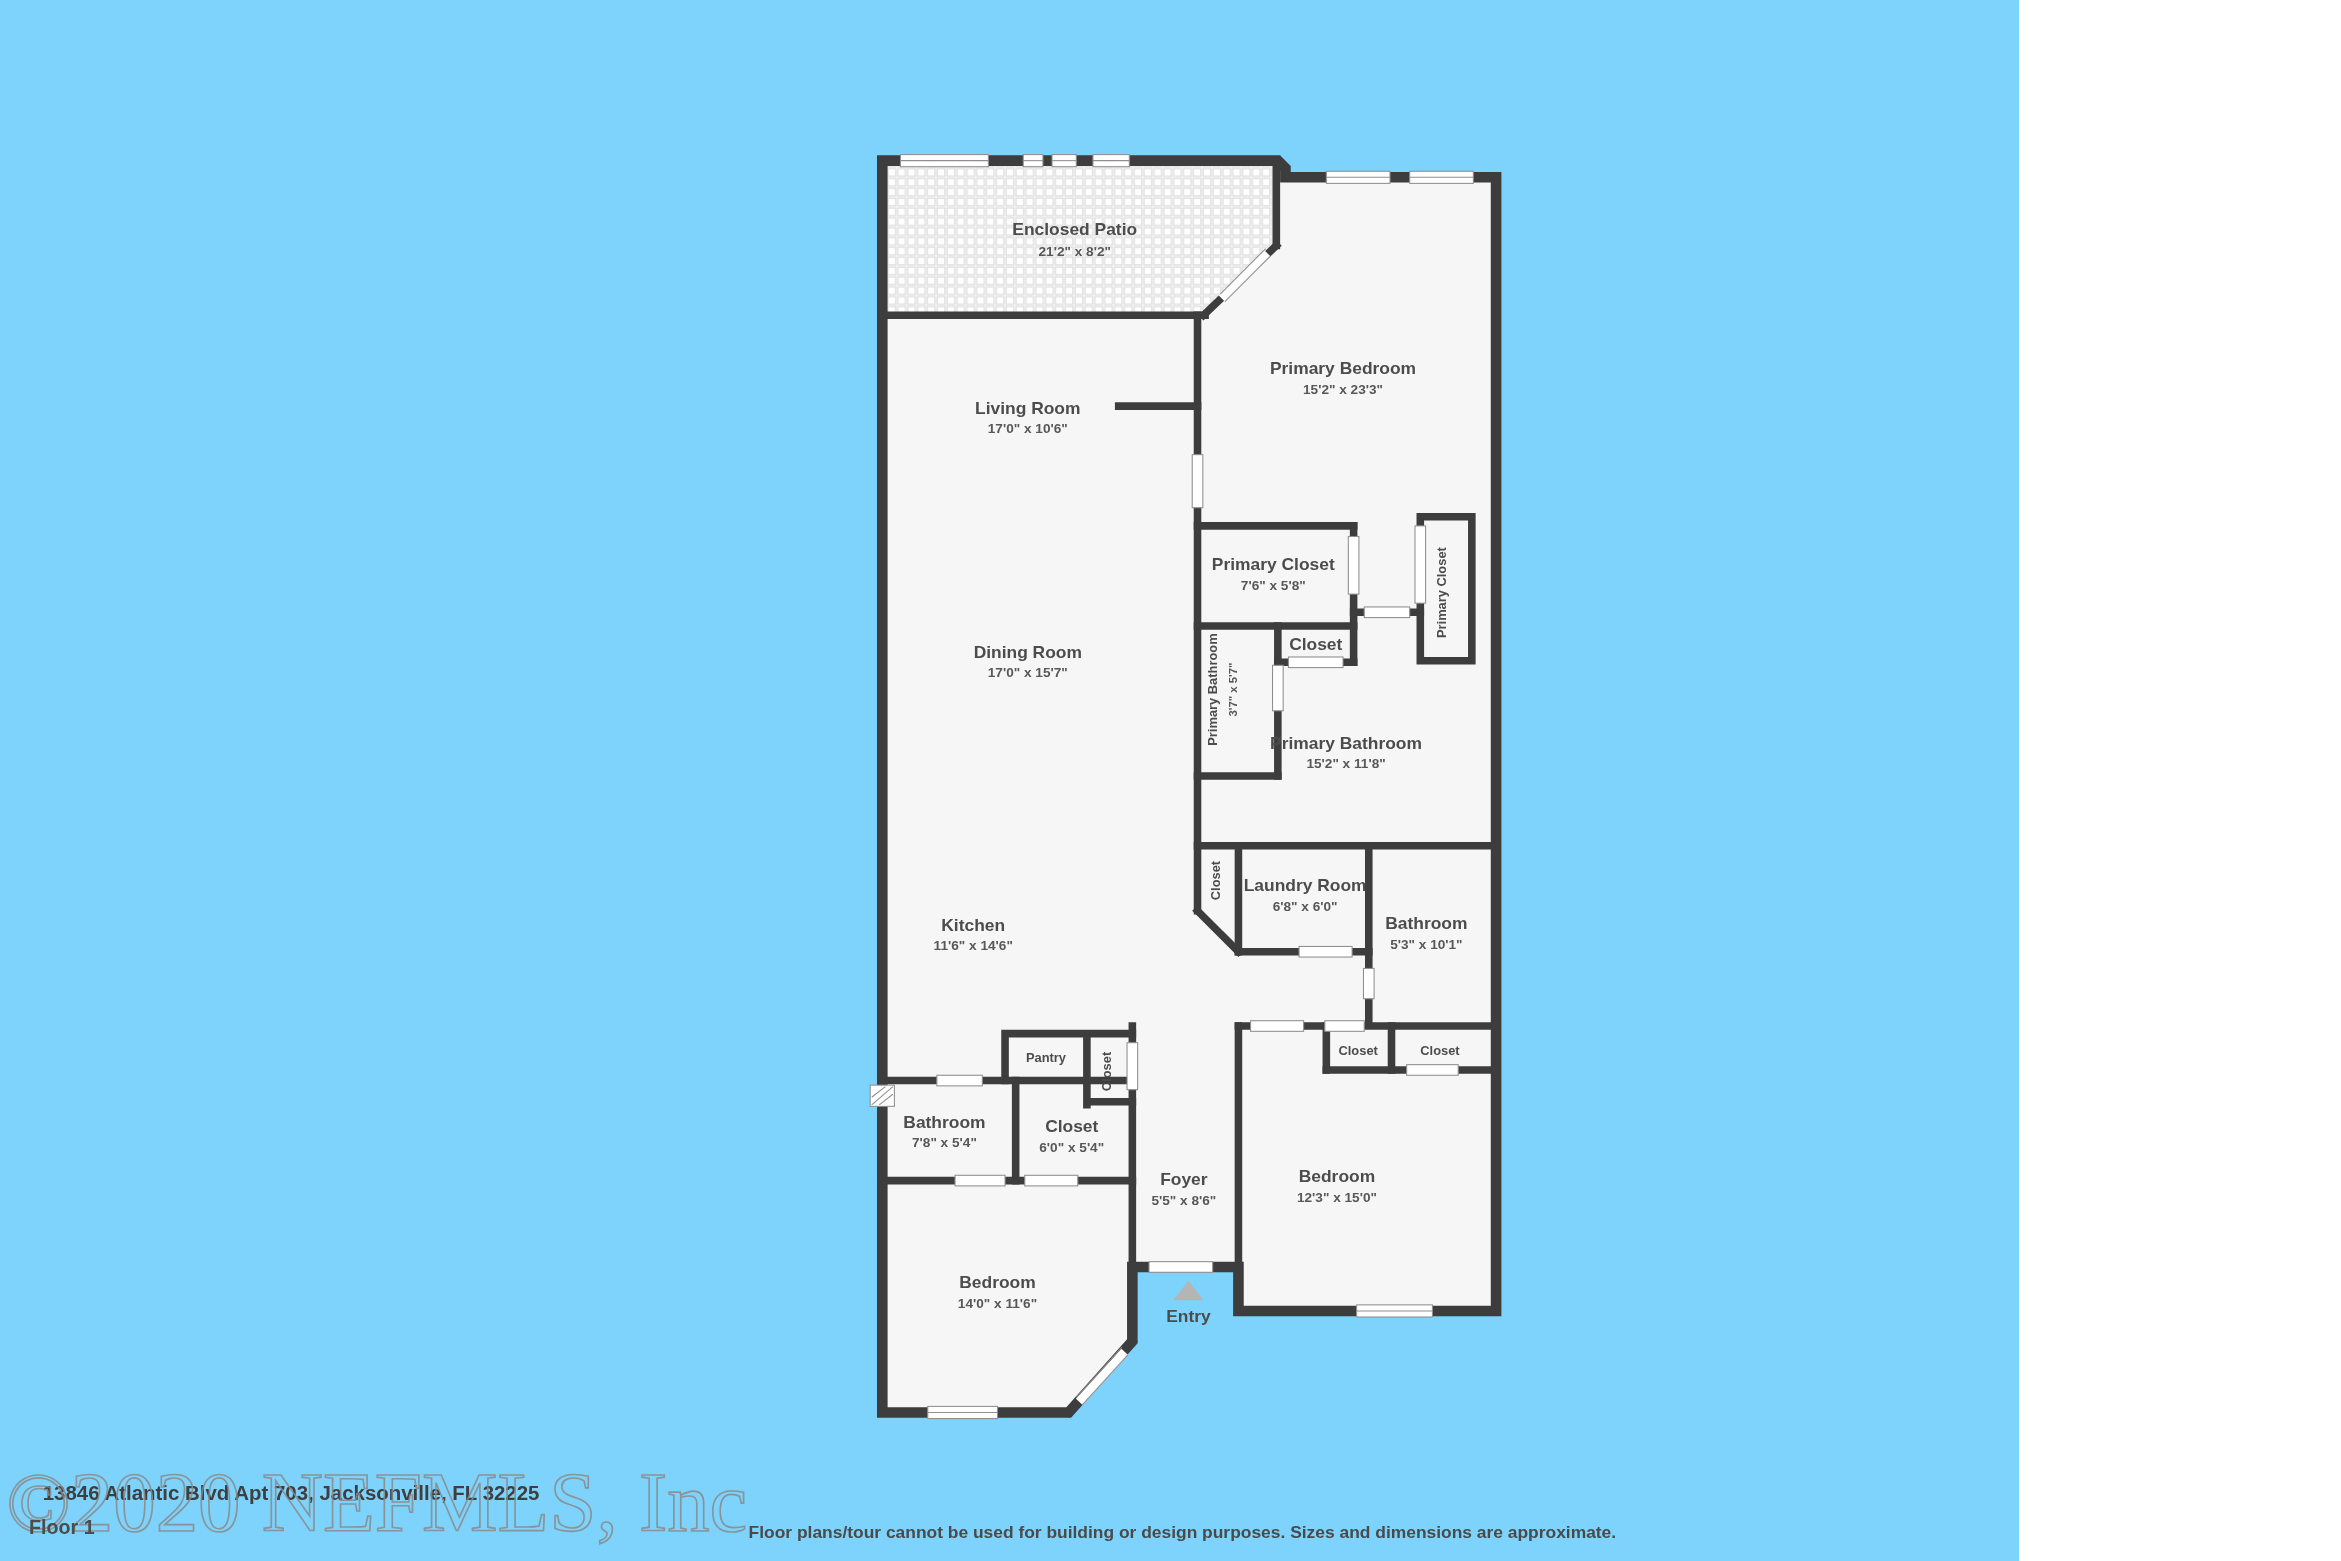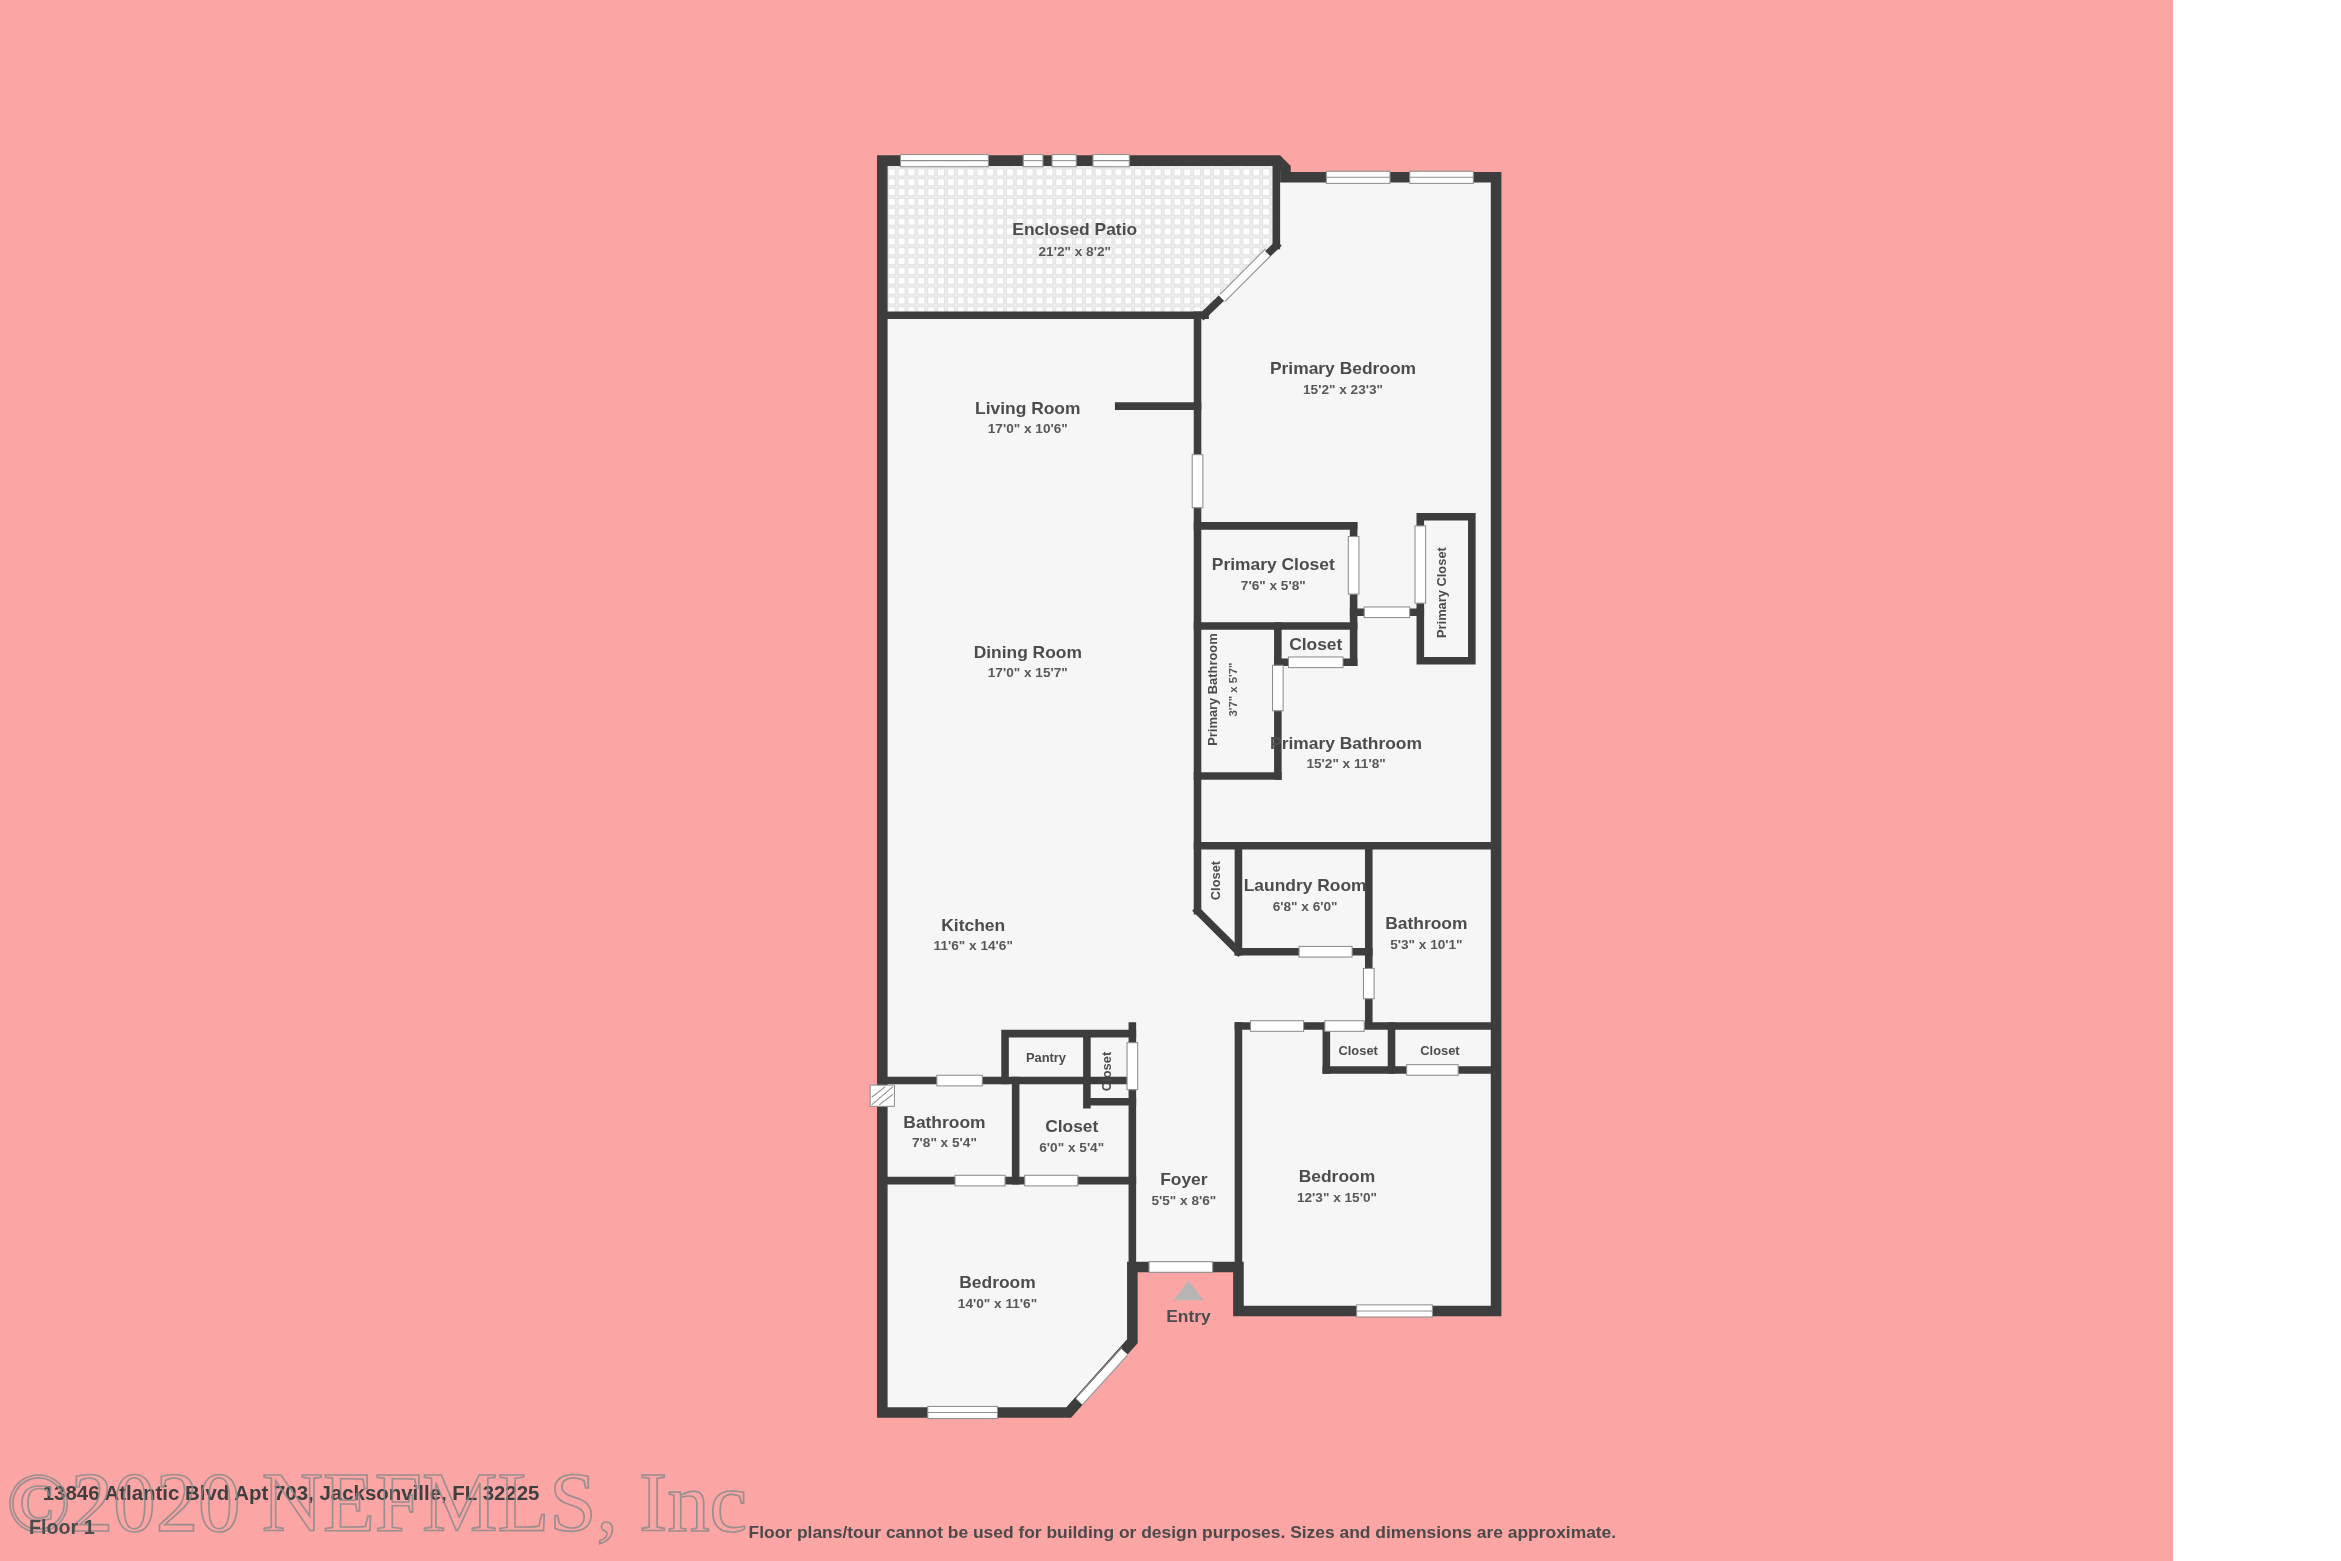--- a/index.html
+++ b/index.html
@@ -1,16 +1,16 @@
 <!DOCTYPE html>
 <html style="font-size:12.5px"><head>
 <meta charset="utf-8">
 <style>
   html,body{margin:0;padding:0;background:#ffffff;}
-  .stage{position:relative;width:2173px;height:1561px;background:#fca5a5;overflow:hidden;}
+  .stage{position:relative;width:2019px;height:1561px;background:#7dd3fc;overflow:hidden;}
   svg{display:block;}
   .wallO{fill:none;stroke:#3d3d3d;stroke-width:7;stroke-linecap:square;stroke-linejoin:miter;}
   .wall{fill:none;stroke:#3d3d3d;stroke-width:5;stroke-linecap:square;}
   .floor{fill:#f6f6f6;}
   .patiofloor{fill:#ffffff;}
   .sill{fill:#ffffff;stroke:#8f8f8f;stroke-width:0.7;}
   .winline{stroke:#8f8f8f;stroke-width:0.7;}
   .rname{font-family:"Liberation Sans",sans-serif;font-weight:bold;font-size:11.5px;fill:#4c4c4c;text-anchor:middle;}
   .rdims{font-family:"Liberation Sans",sans-serif;font-weight:bold;font-size:9px;fill:#585858;text-anchor:middle;}
   .rsmall{font-size:8.5px;}

